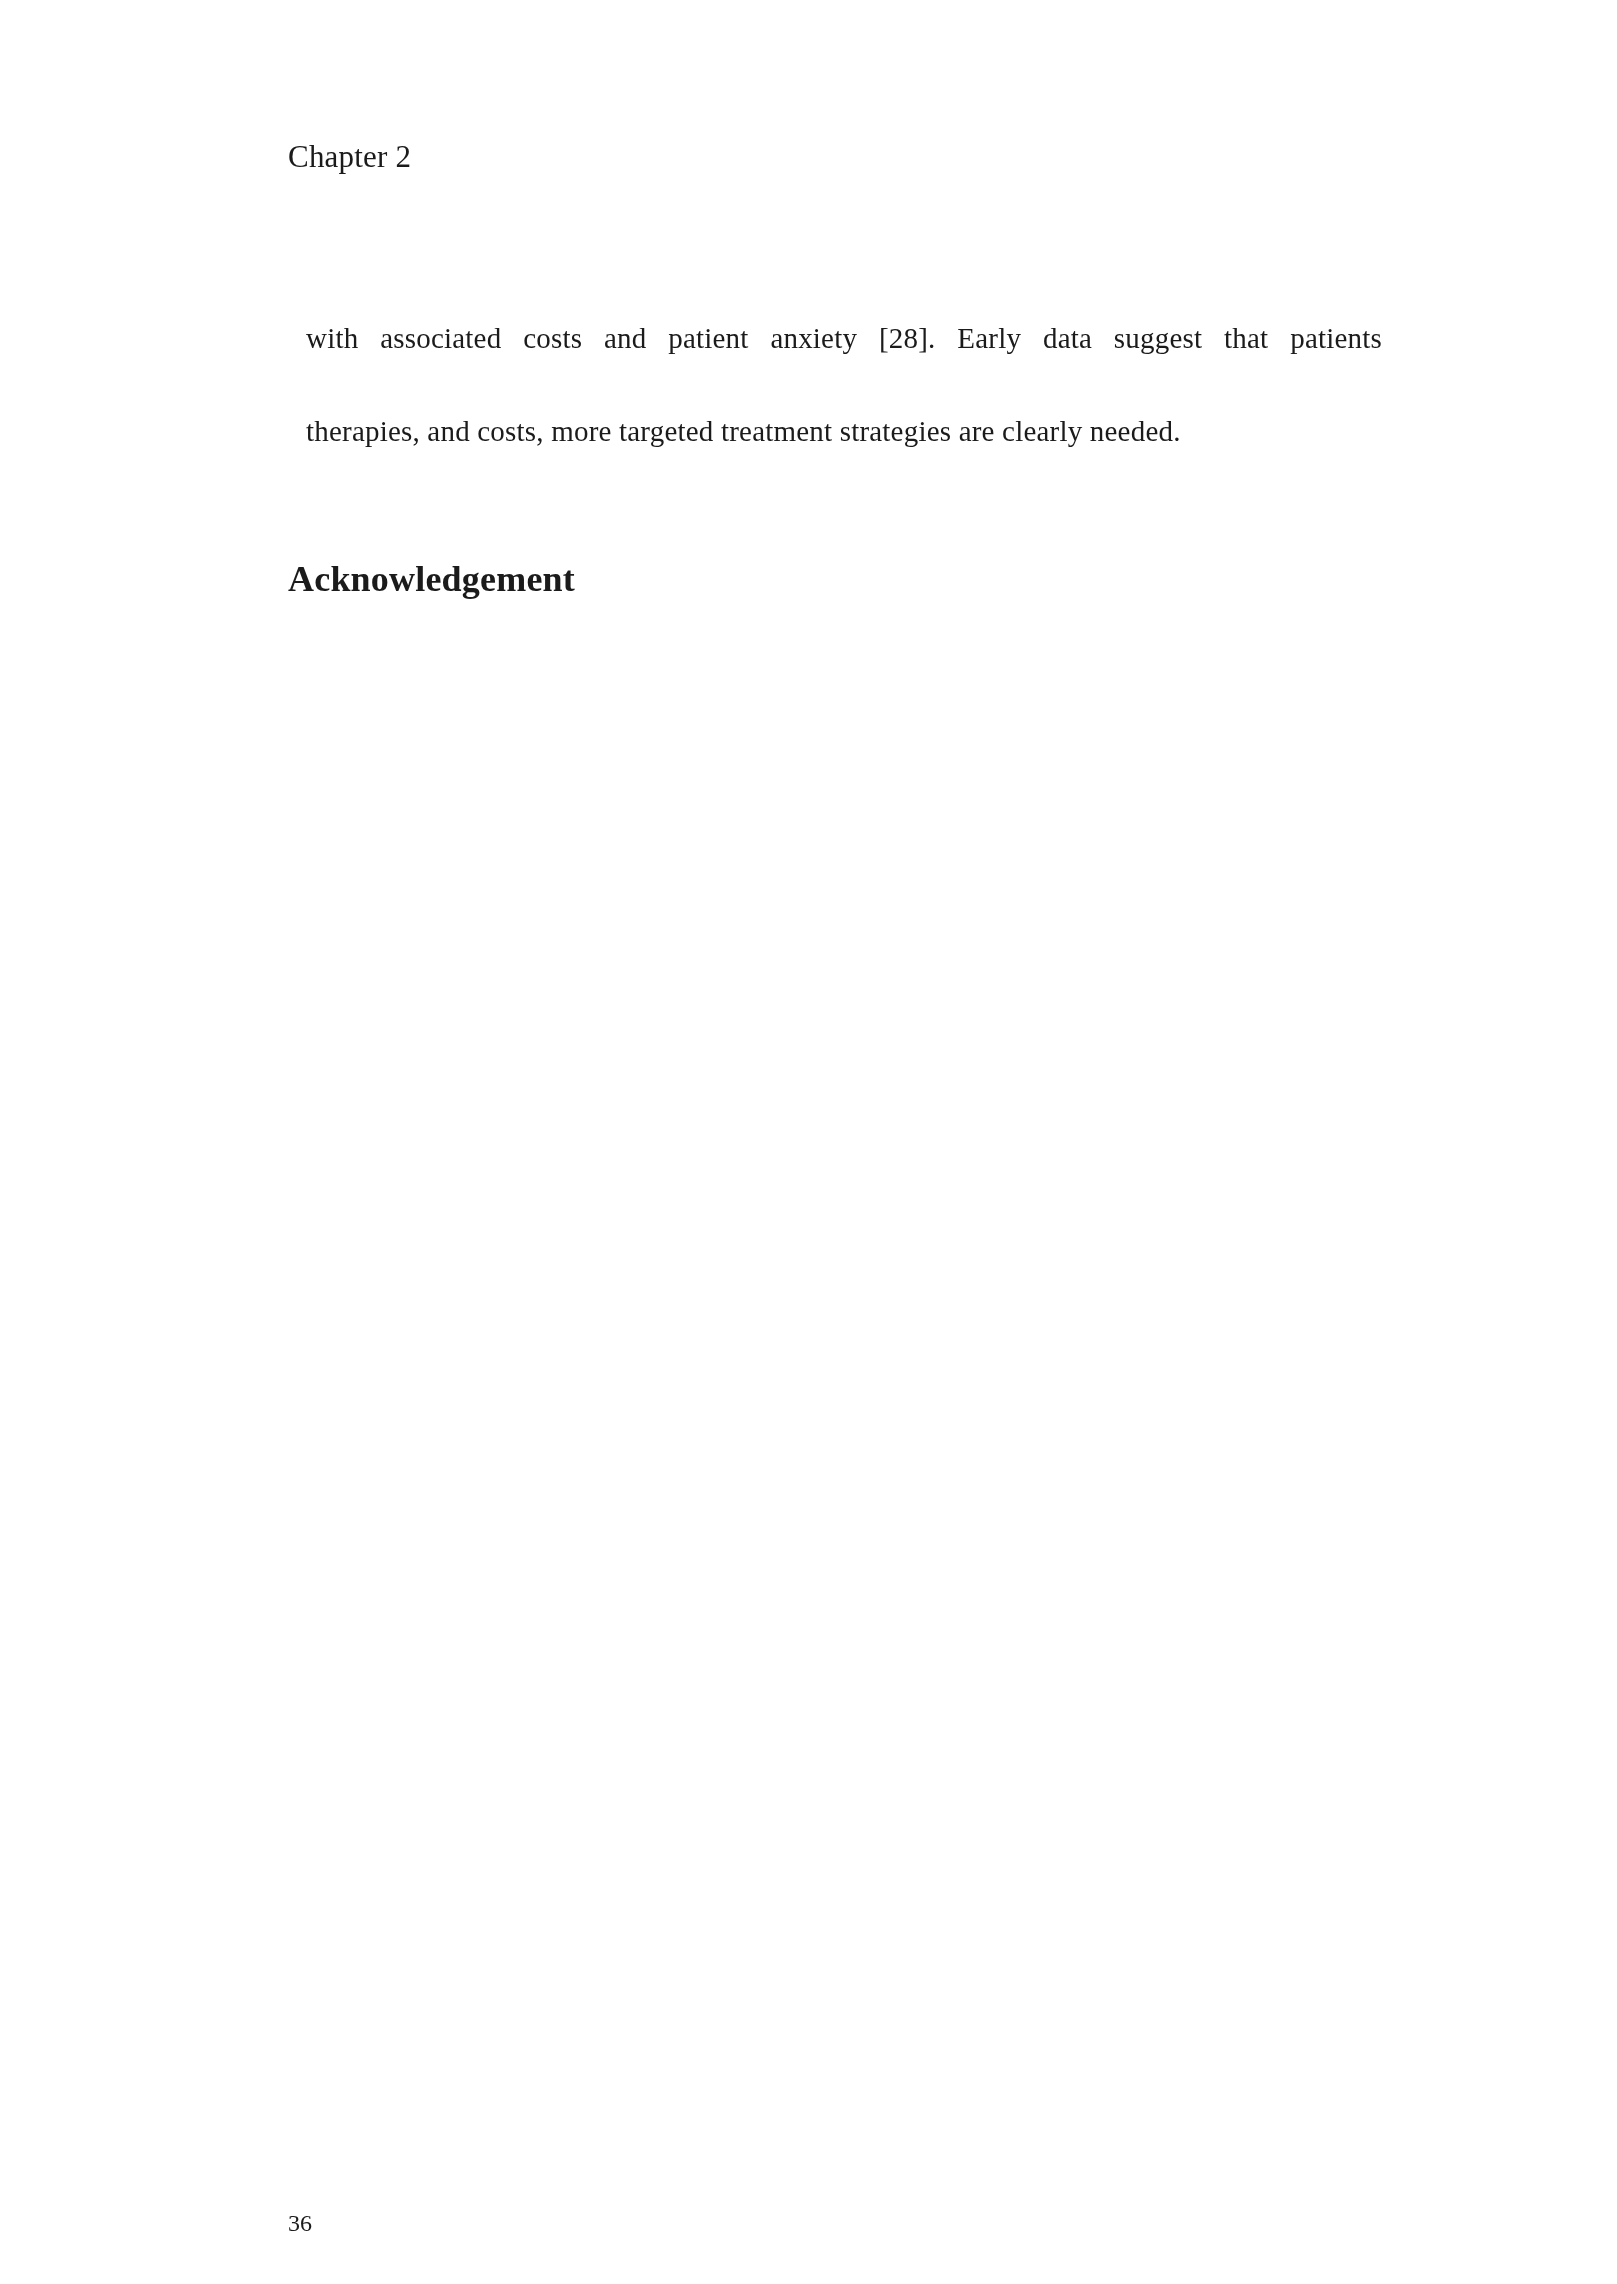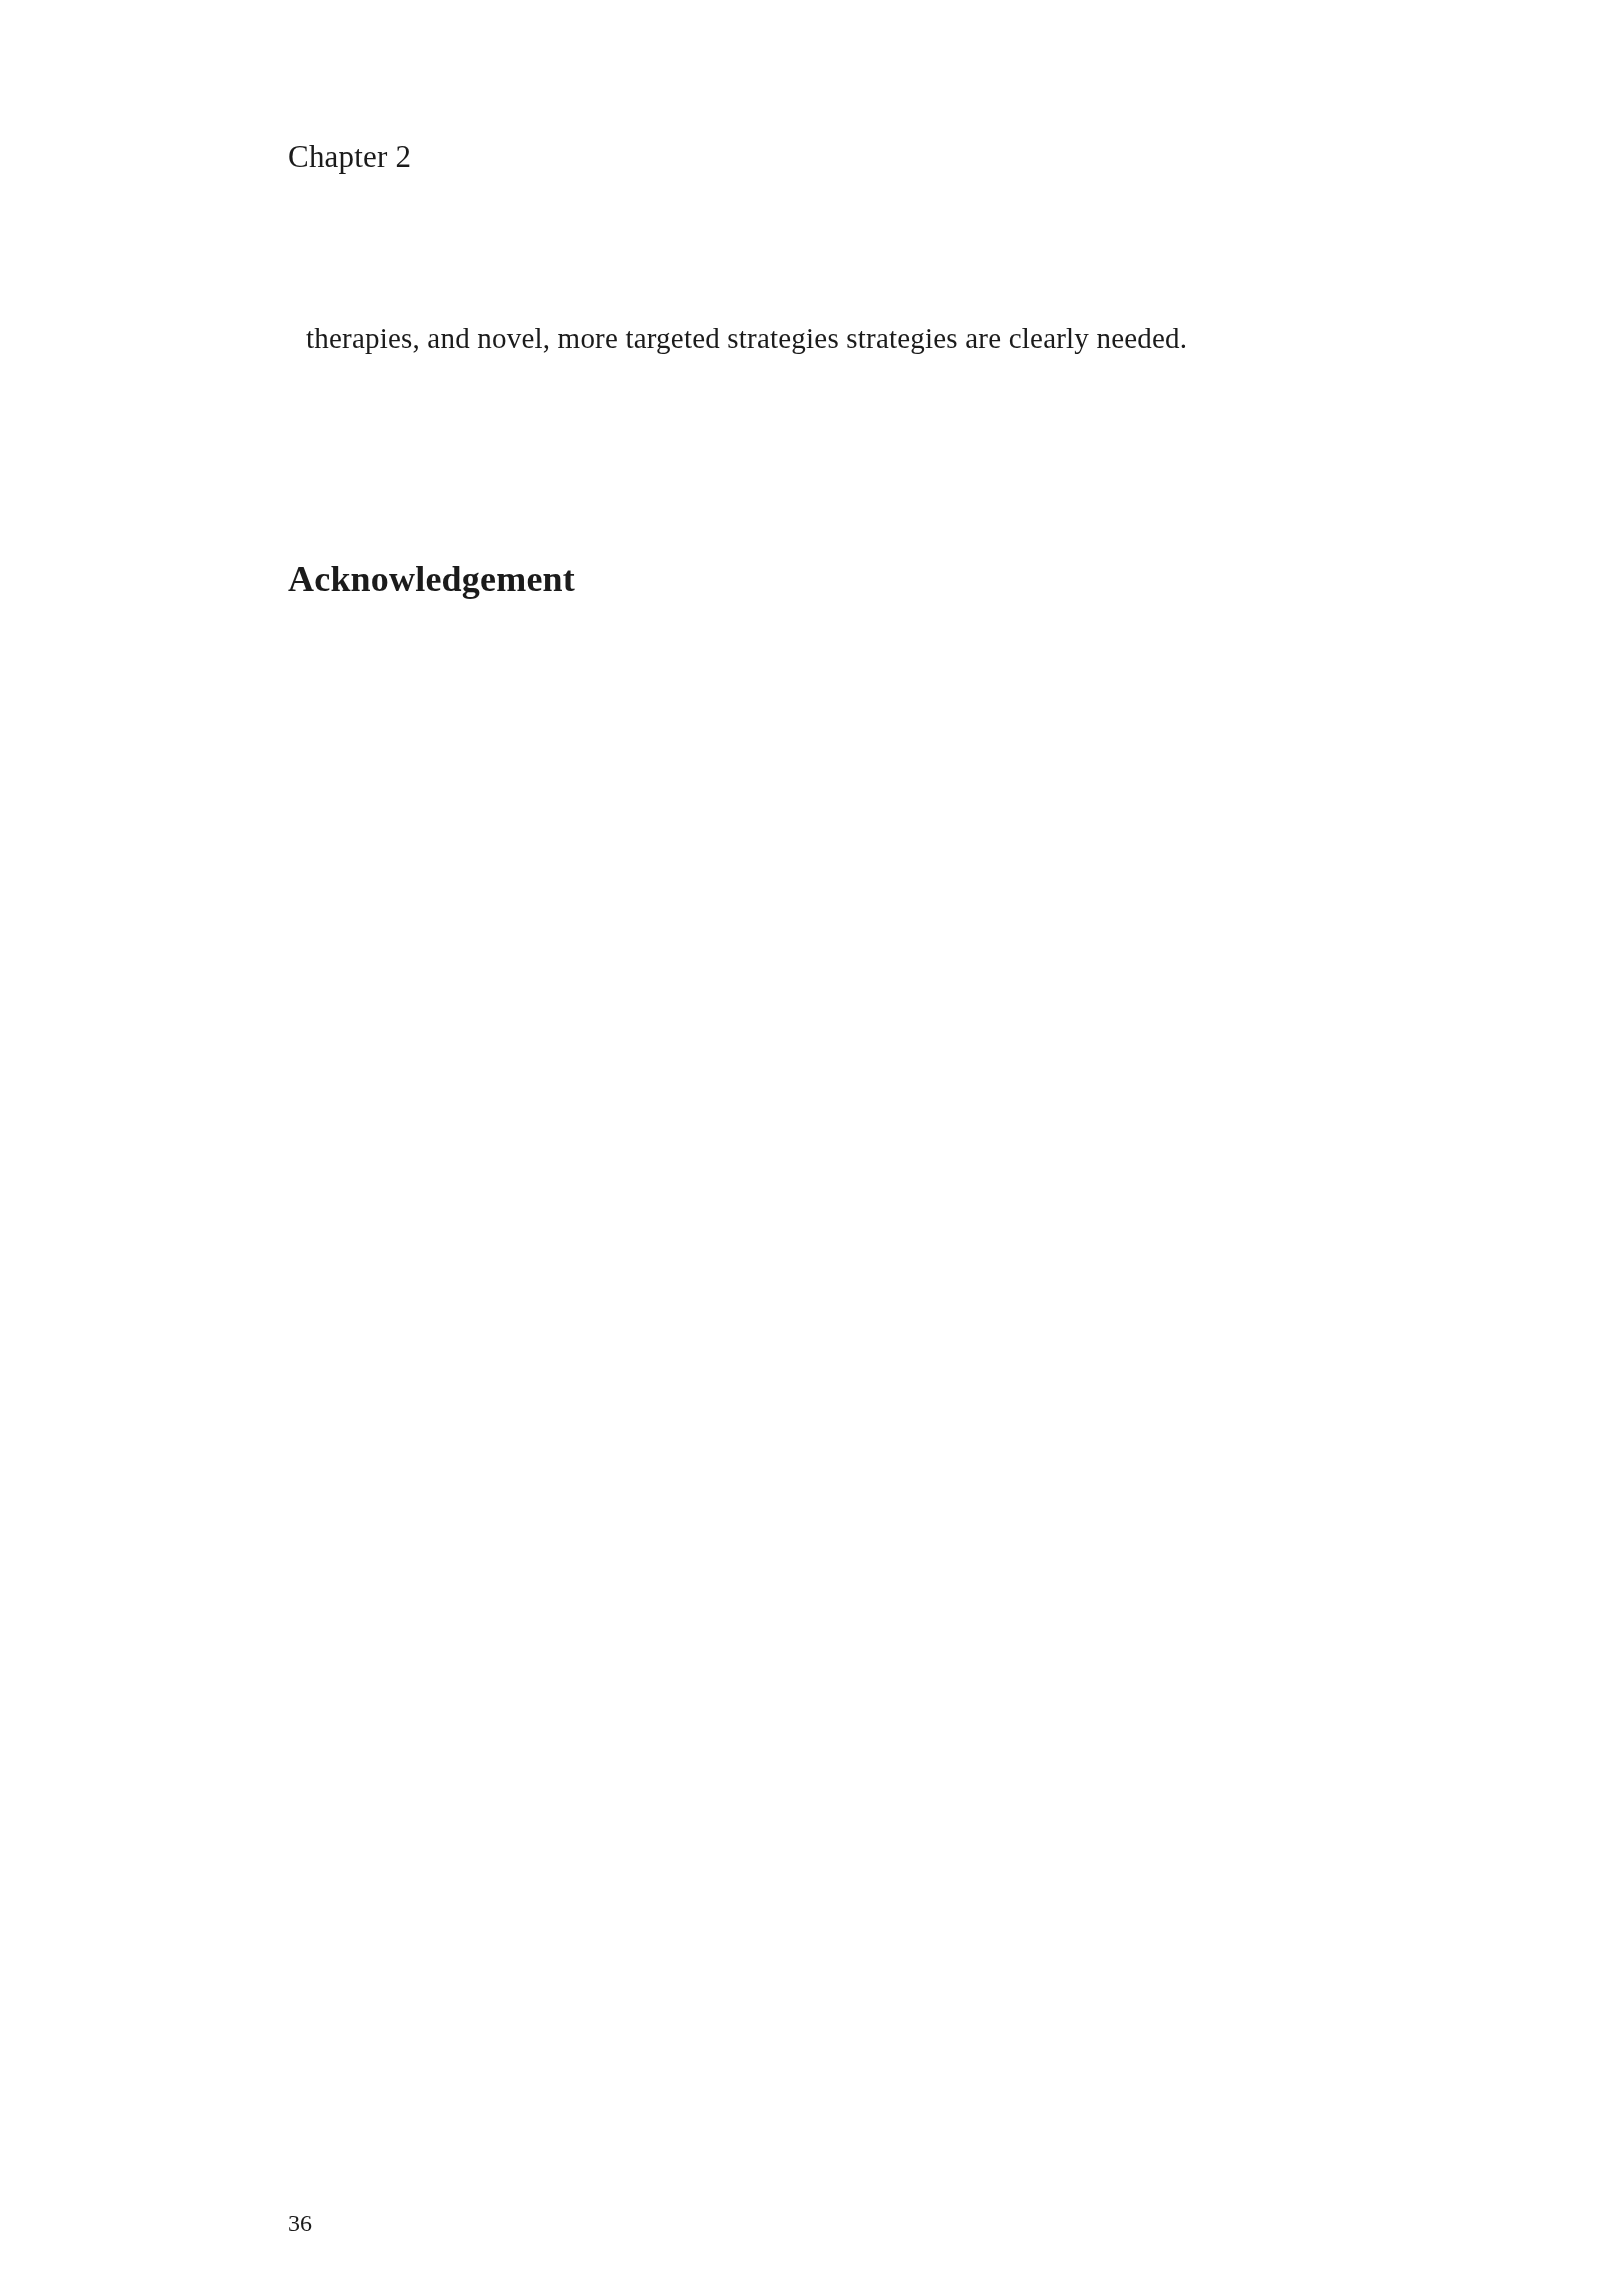--- a/index.html
+++ b/index.html
@@ -55,21 +55,22 @@
   }
 </style>
 </head>
 <body>
 
 <div class="page">
 
   <div class="running-header">Chapter 2</div>
 
   <div class="body-block para1">
-    <div class="line last">therapies, and novel, more targeted strategies strategies are clearly needed.</div>
+    <div class="line">with associated costs and patient anxiety [28]. Early data suggest that patients</div>
+    <div class="line last">therapies, and costs, more targeted treatment strategies are clearly needed.</div>
   </div>
 
   <h2 class="section-heading">Acknowledgement</h2>
 
   <div class="body-block para2">
   </div>
 
   <div class="page-number">36</div>
 
 </div>

